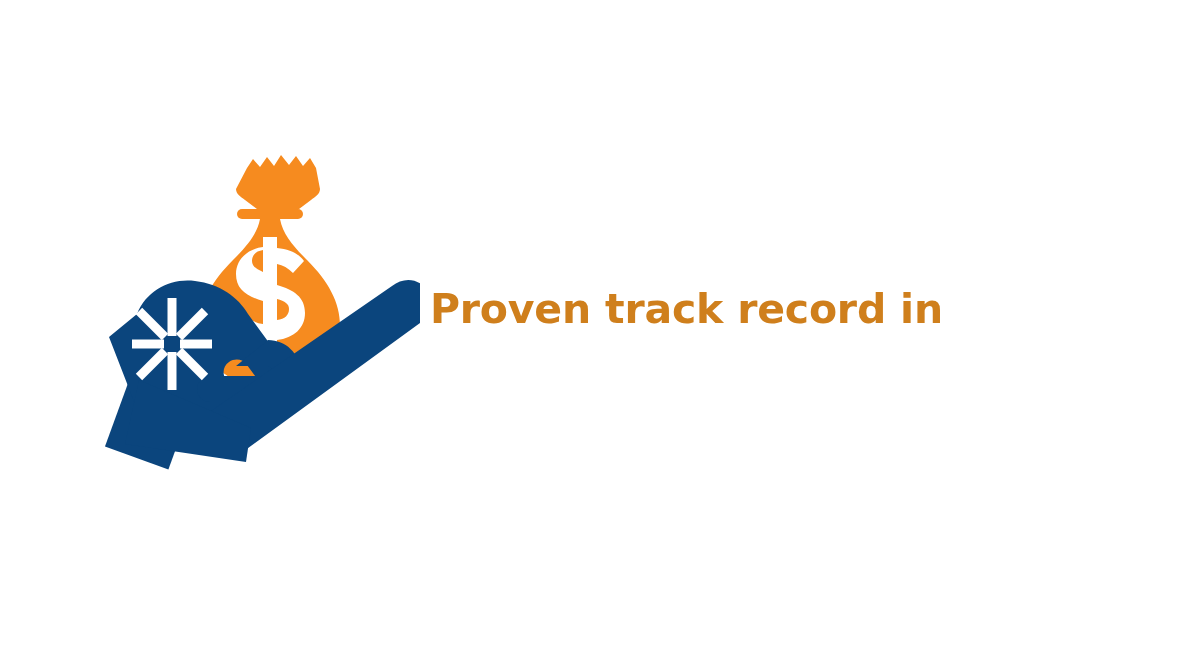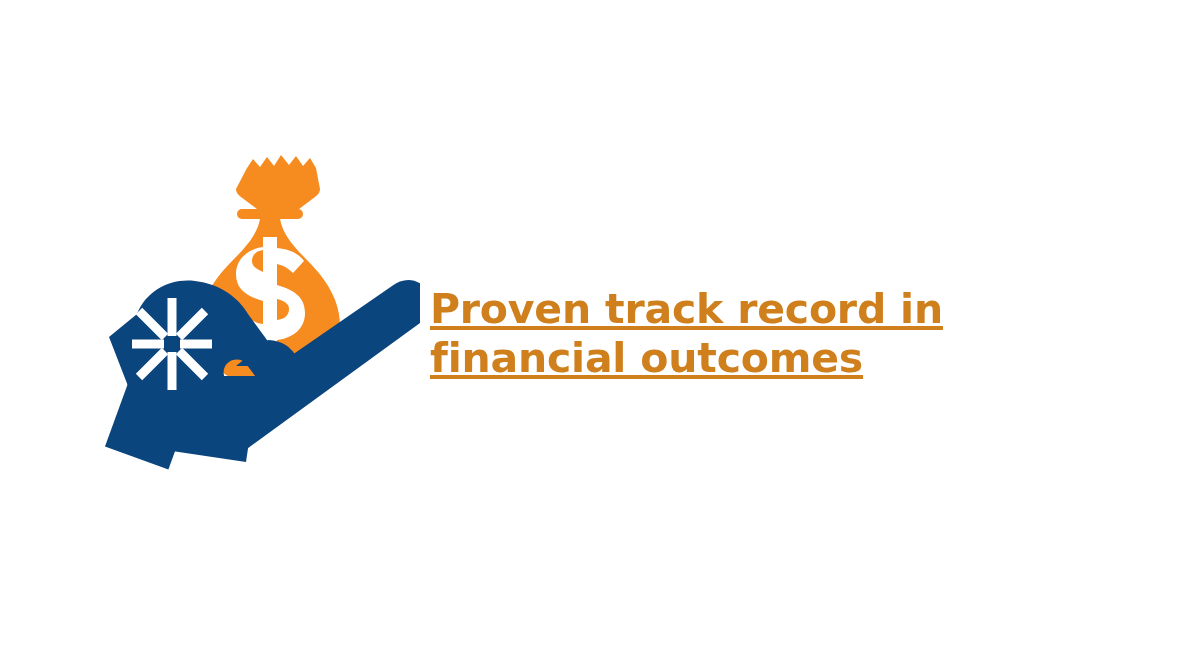--- a/index.html
+++ b/index.html
@@ -42,21 +42,20 @@
     left: 430px;
     top: 258px;
     width: 520px;
     font-family: "DejaVu Sans", "Liberation Sans", sans-serif;
     font-weight: 700;
     font-size: 41px;
     line-height: 49px;
     letter-spacing: -0.2px;
     color: #cf7f1c;
     white-space: nowrap;
-    text-decoration: underline;
   }
   #headline .line {
     display: block;
   }
 </style>
 </head>
 <body>
 
 <div id="banner">
 
@@ -147,16 +146,15 @@
         <line x1="159" y1="211" x2="185" y2="237"></line>
         <line x1="185" y1="171" x2="159" y2="197"></line>
         <line x1="145" y1="211" x2="119" y2="237"></line>
       </g>
 
     </svg>
   </div>
 
   <h1 id="headline">
     <span class="line">Proven track record in</span>
-    <span class="line">financial outcomes</span>
   </h1>
 
 </div>
 
 </body></html>

